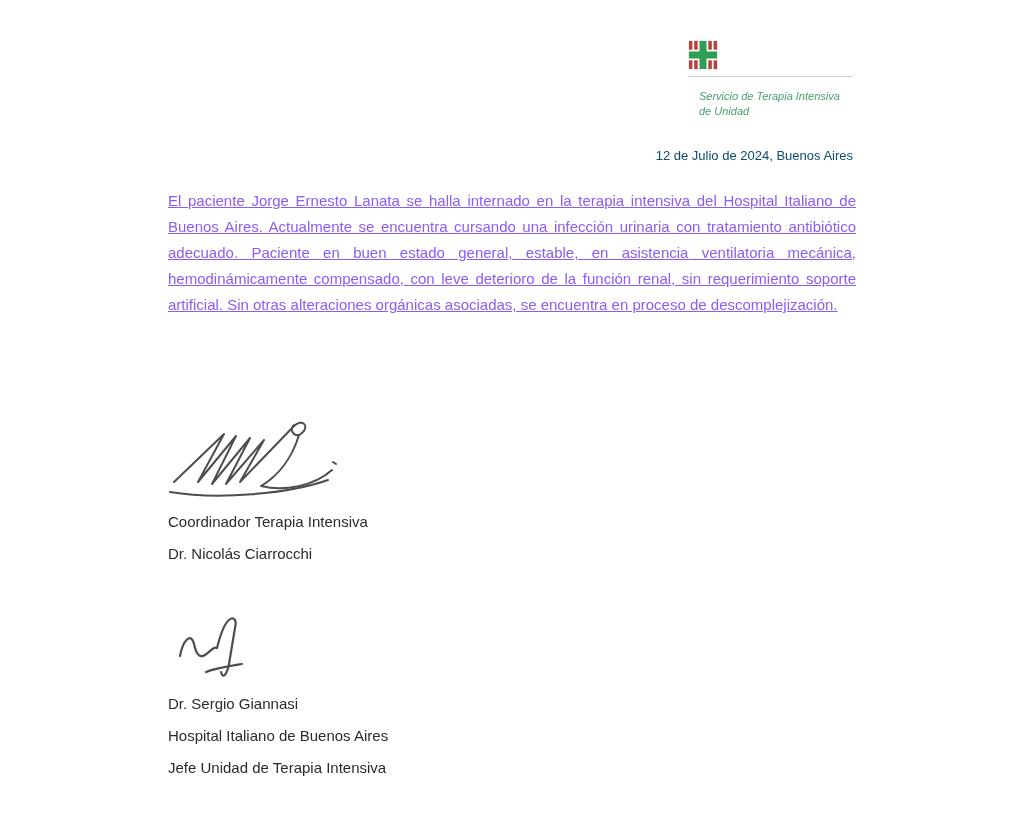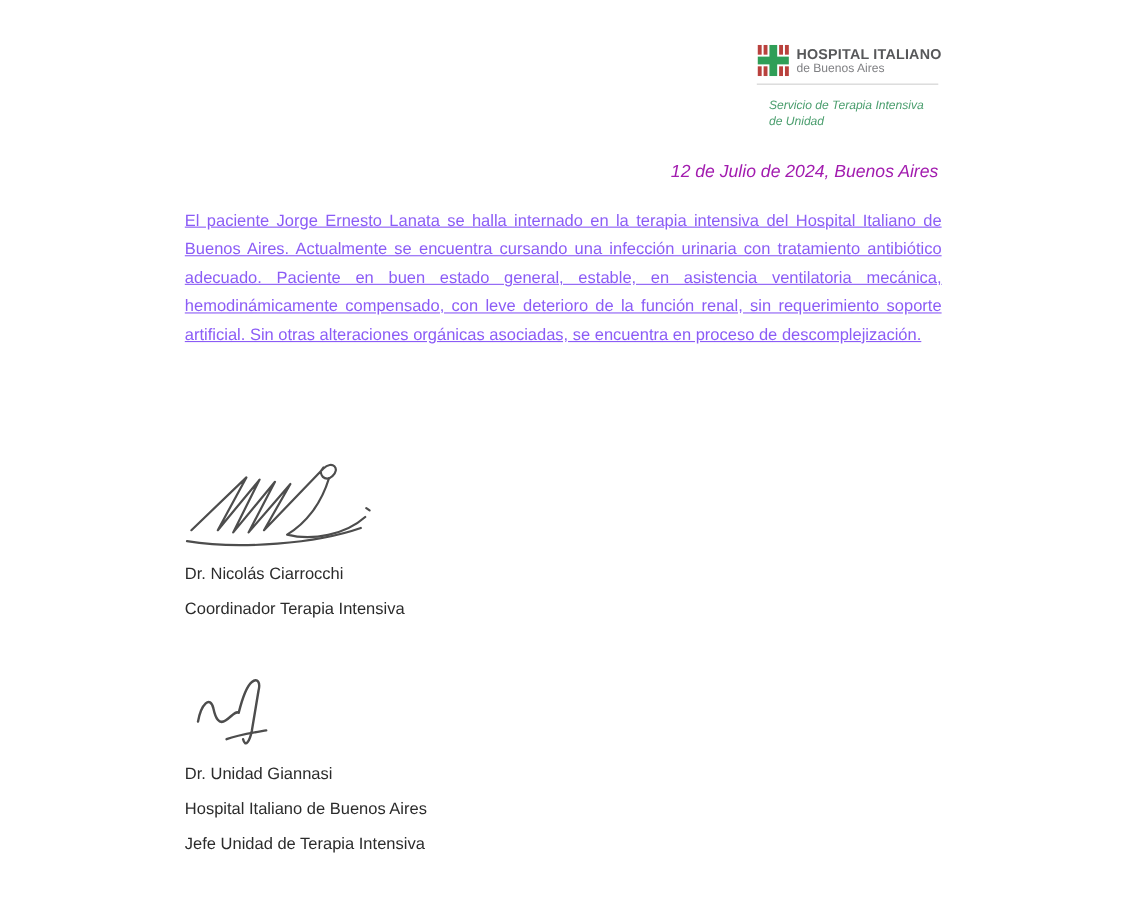--- a/index.html
+++ b/index.html
@@ -46,24 +46,23 @@
     font-size: 11px;
     font-style: italic;
     color: #4b9e6e;
     line-height: 1.35;
   }
   
   .date-line {
     position: absolute;
     top: 148px;
     right: 171px;
-    font-size: 16px;
-    color: #a21caf;
+    font-size: 13px;
+    color: #0c4a6e;
     white-space: nowrap;
-    font-style: italic;
   }
   
   .body-paragraph {
     position: absolute;
     top: 188px;
     left: 168px;
     width: 688px;
     font-size: 15px;
     line-height: 26px;
     text-align: justify;
@@ -99,24 +98,20 @@
         <rect x="23" y="1" width="4" height="10" fill="#b9413d"></rect>
         <rect x="29" y="1" width="4" height="10" fill="#b9413d"></rect>
         <rect x="1" y="23" width="4" height="10" fill="#b9413d"></rect>
         <rect x="7" y="23" width="4" height="10" fill="#b9413d"></rect>
         <rect x="23" y="23" width="4" height="10" fill="#b9413d"></rect>
         <rect x="29" y="23" width="4" height="10" fill="#b9413d"></rect>
 
         <rect x="13" y="1" width="8" height="32" fill="#2f9e57"></rect>
         <rect x="1" y="13" width="32" height="8" fill="#2f9e57"></rect>
       </svg>
-      <div class="logo-text-block">
-        <div class="logo-title">HOSPITAL ITALIANO</div>
-        <div class="logo-subtitle">de Buenos Aires</div>
-      </div>
     </div>
     <div class="service-lines">
       <div>Servicio de Terapia Intensiva</div>
       <div>de Unidad</div>
     </div>
   </div>
 
   <div class="date-line">12 de Julio de 2024, Buenos Aires</div>
 
   <div class="body-paragraph">El paciente Jorge Ernesto Lanata se halla internado en la terapia intensiva del Hospital Italiano de Buenos Aires. Actualmente se encuentra cursando una infección urinaria con tratamiento antibiótico adecuado. Paciente en buen estado general, estable, en asistencia ventilatoria mecánica, hemodinámicamente compensado, con leve deterioro de la función renal, sin requerimiento soporte artificial. Sin otras alteraciones orgánicas asociadas, se encuentra en proceso de descomplejización.</div>
@@ -124,30 +119,30 @@
   <svg class="sig-image-1" width="178" height="88" viewBox="0 0 178 88" aria-hidden="true">
     <g fill="none" stroke="#4d4d4d" stroke-width="2" stroke-linecap="round" stroke-linejoin="round">
       <path d="M8,64 L58,16 L32,64 L70,18 L46,66 L84,20 L60,66 L98,22 L74,64 L128,8 C136,0 144,8 136,15 C130,21 122,13 128,7"></path>
       <path d="M133,17 C126,40 112,58 95,68 C118,74 148,68 166,52"></path>
       <path d="M4,74 C52,82 122,76 162,62"></path>
       <path d="M167,44 l3,2"></path>
     </g>
   </svg>
 
   <div class="sig-block sig-block-1">
+    <span class="sig-line">Coordinador Terapia Intensiva</span>
     <span class="sig-line">Dr. Nicolás Ciarrocchi</span>
-    <span class="sig-line">Coordinador Terapia Intensiva</span>
   </div>
 
   <svg class="sig-image-2" width="86" height="80" viewBox="0 0 86 80" aria-hidden="true">
     <g fill="none" stroke="#4d4d4d" stroke-width="2.2" stroke-linecap="round" stroke-linejoin="round">
       <path d="M6,42 C9,26 17,18 20,30 C22,39 25,45 31,41 C37,37 40,32 43,34 C46,22 50,10 55,6 C60,2 63,6 61,14 L55,50 C53,60 49,66 47,58"></path>
       <path d="M32,58 C42,54 56,52 68,50"></path>
     </g>
   </svg>
 
   <div class="sig-block sig-block-2">
-    <span class="sig-line">Dr. Unidad Giannasi</span>
+    <span class="sig-line">Dr. Sergio Giannasi</span>
     <span class="sig-line">Hospital Italiano de Buenos Aires</span>
     <span class="sig-line">Jefe Unidad de Terapia Intensiva</span>
   </div>
 
 </div>
 
 </body></html>

